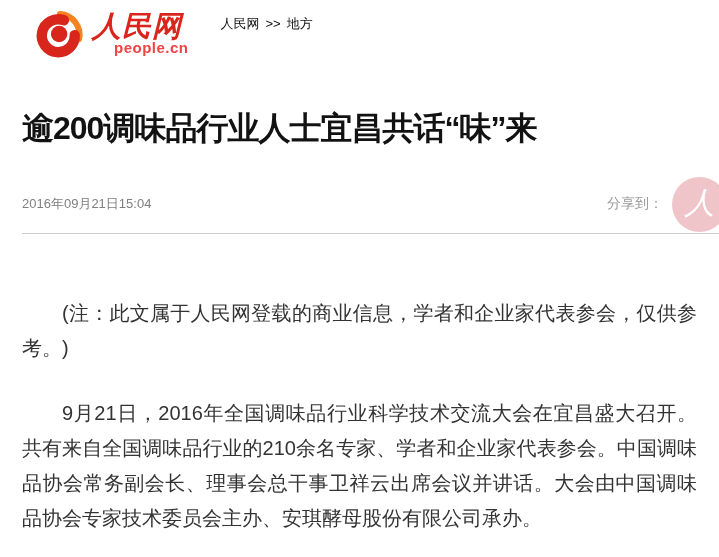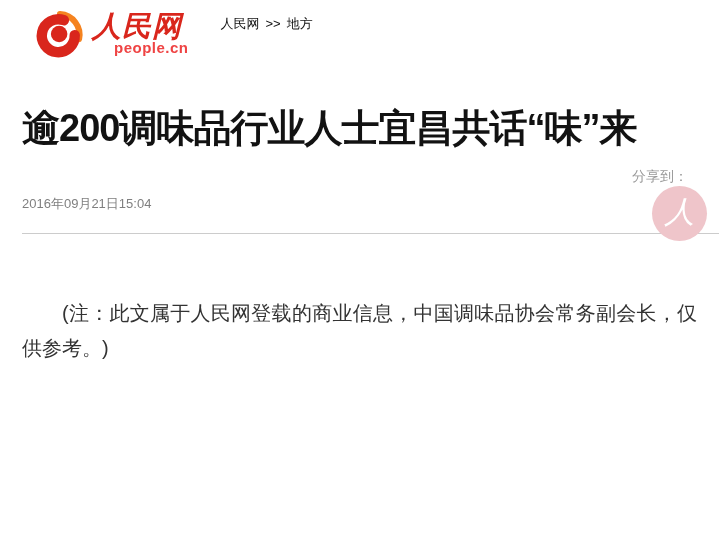--- a/index.html
+++ b/index.html
@@ -45,38 +45,38 @@
     font-size: 13px;
     color: #111111;
     white-space: nowrap;
   }
   .breadcrumb a { color: #111111; text-decoration: none; cursor: pointer; }
   .breadcrumb .sep { margin: 0 6px; color: #111111; }
 
   
   h1.title {
     margin-top: 46px;
-    font-size: 38px;
+    font-size: 32px;
     line-height: 44px;
     font-weight: bold;
     color: #121212;
     letter-spacing: -1px;
     white-space: nowrap;
   }
 
   
   .meta-row {
     margin-top: 26px;
     display: flex;
     justify-content: space-between;
     align-items: center;
     height: 56px;
   }
   .date { font-size: 13px; color: #7f7f7f; }
-  .share { display: flex; align-items: center; flex-direction: column; }
+  .share { display: flex; align-items: center; }
   .share-label { font-size: 14px; color: #999999; margin-right: 9px; }
   .share-circle {
     width: 55px; height: 55px;
     border-radius: 50%;
     background: #efc5ca;
     margin-right: -30px;   
     display: flex; align-items: center; justify-content: center;
     cursor: pointer;
     flex: 0 0 auto;
   }
@@ -137,17 +137,18 @@
       <span class="share-label">分享到：</span>
       <span class="share-circle">
         <span class="glyph">人</span>
       </span>
     </span>
   </div>
 
   <hr class="divider">
 
   <div class="article">
-    <p>(注：此文属于人民网登载的商业信息，中国调味品协会常务副会长，仅供参考。)</p>
+    <p>(注：此文属于人民网登载的商业信息，学者和企业家代表参会，仅供参考。)</p>
+    <p>9月21日，2016年全国调味品行业科学技术交流大会在宜昌盛大召开。共有来自全国调味品行业的210余名专家、学者和企业家代表参会。中国调味品协会常务副会长、理事会总干事卫祥云出席会议并讲话。大会由中国调味品协会专家技术委员会主办、安琪酵母股份有限公司承办。</p>
 
   </div>
 
 </div>
 
 </body></html>

